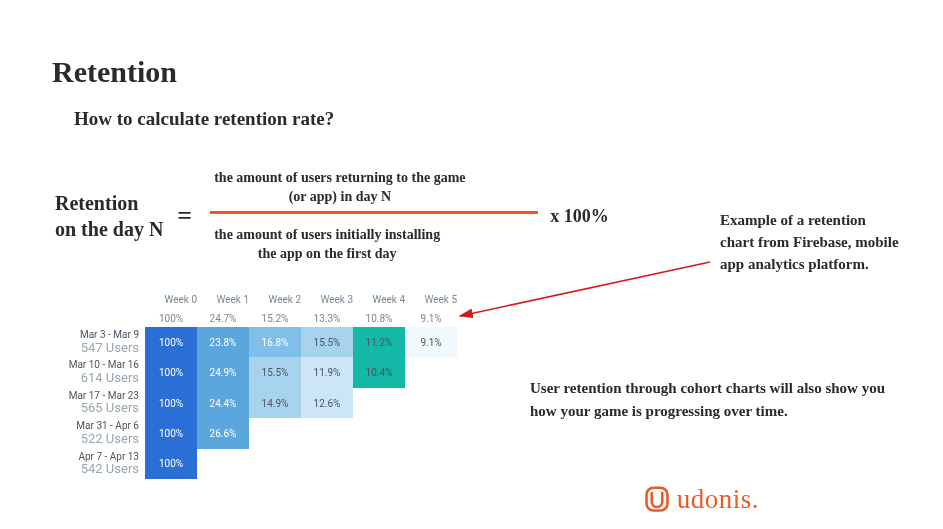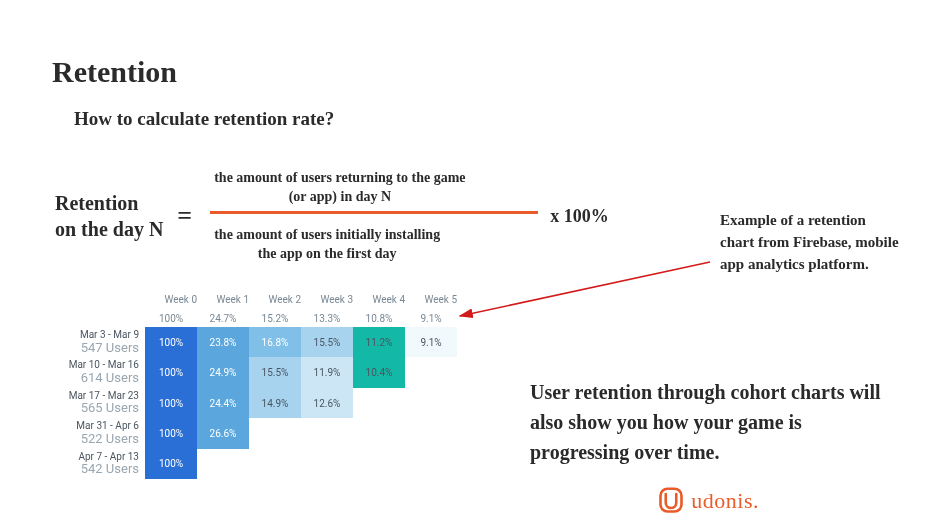--- a/index.html
+++ b/index.html
@@ -88,21 +88,21 @@
     font-weight: bold;
     font-size: 15px;
     line-height: 1.45;
   }
   .caption2 {
     position: absolute;
     left: 530px;
     top: 377px;
     width: 360px;
     font-weight: bold;
-    font-size: 20px;
+    font-size: 15px;
     line-height: 1.5;
   }
 
   
   .cohort {
     position: absolute;
     left: 55px;
     top: 290px;
     font-family: Roboto, Arial, Helvetica, sans-serif;
     font-size: 10px;
@@ -163,21 +163,21 @@
     position: absolute;
     right: 28px;
     bottom: 14px;
     display: flex;
     align-items: center;
     gap: 6px;
     color: #e95c2a;
     font-family: Georgia, 'Times New Roman', serif;
   }
   .logo .logo-text {
-    font-size: 22px;
+    font-size: 27px;
     letter-spacing: 0.5px;
   }
   .logo svg { display:block; }
 </style>
 </head>
 <body>
 
 <div class="slide">
 
   <div class="title">Retention</div>

